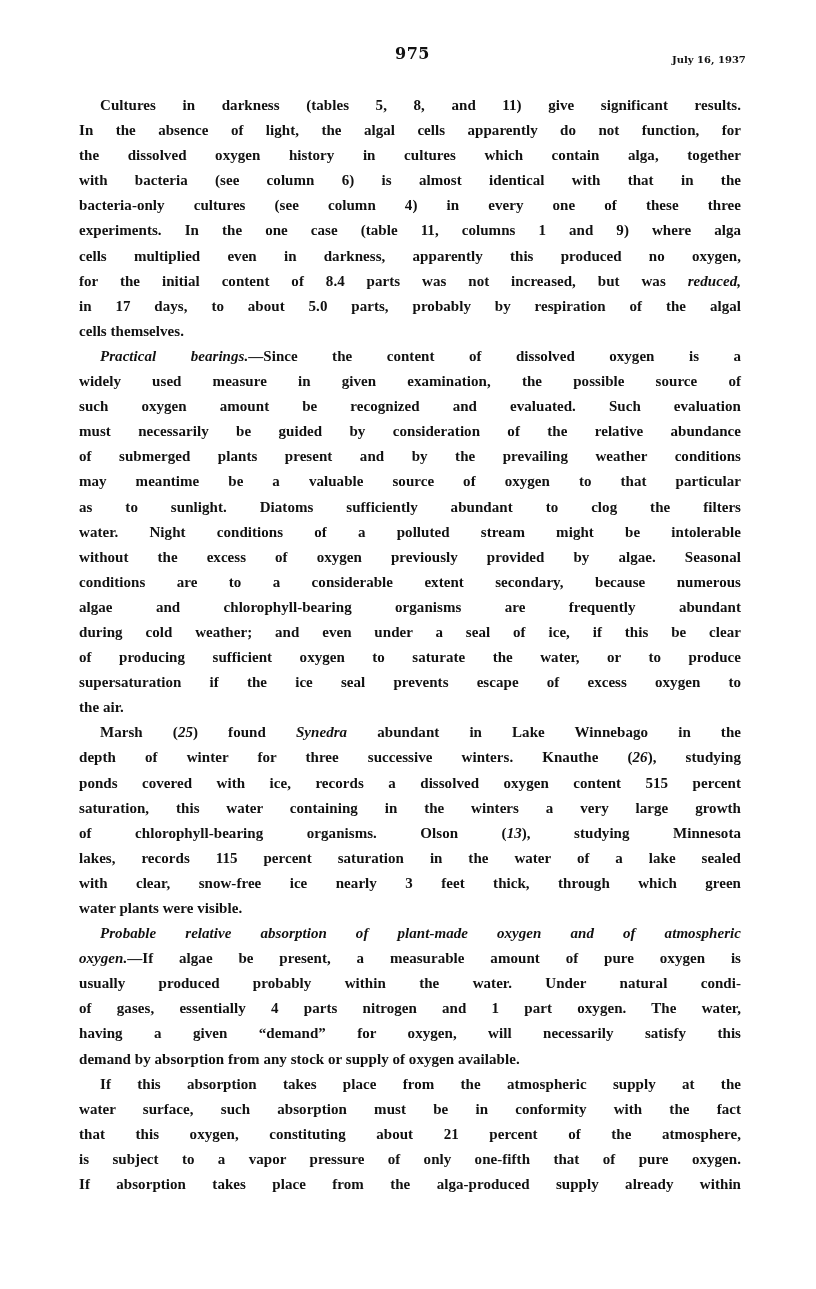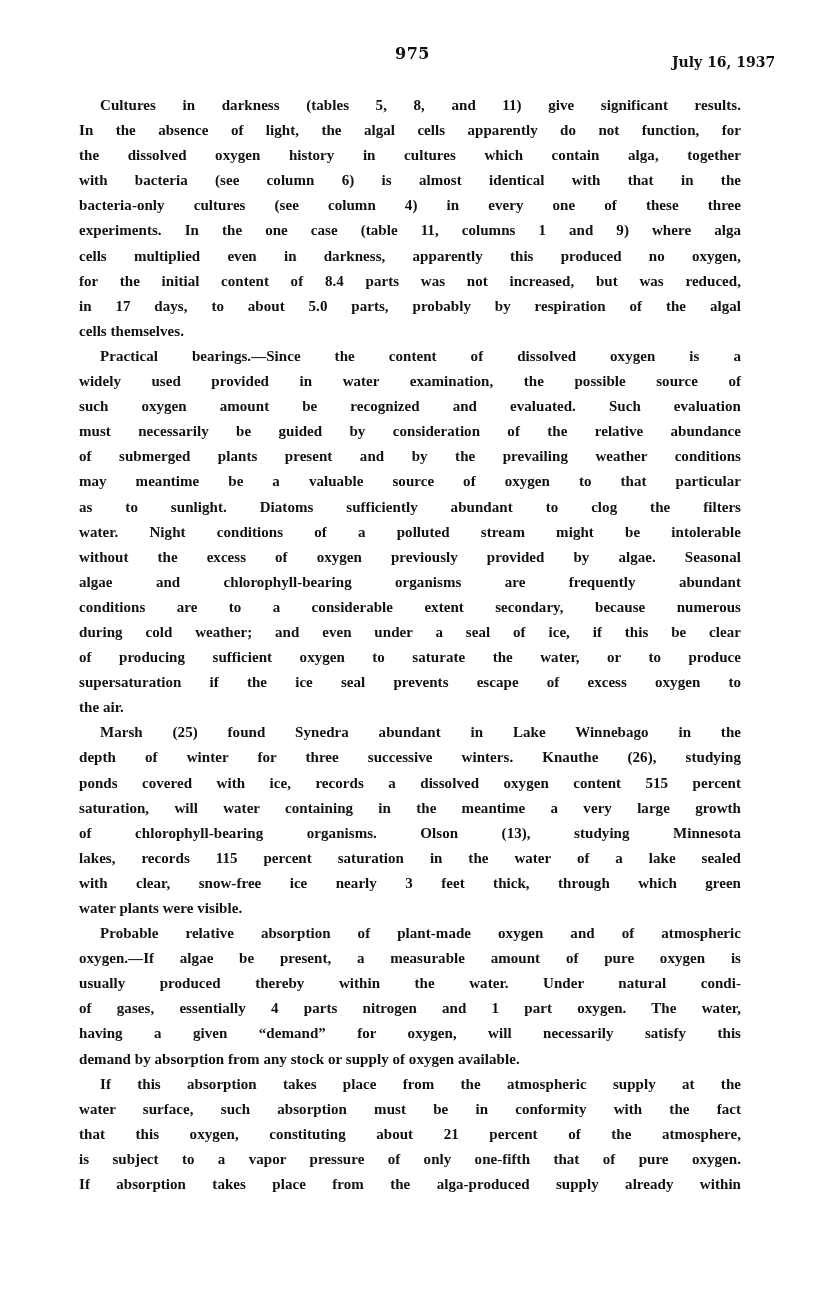--- a/index.html
+++ b/index.html
@@ -27,21 +27,21 @@
       left: 395px;
       top: 44px;
       font-size: 16px;
       font-weight: bold;
       letter-spacing: 0.5px;
     }
     .running-date {
       position: absolute;
       left: 672px;
       top: 54px;
-      font-size: 14px;
+      font-size: 10px;
       font-weight: bold;
     }
     .body-text {
       position: absolute;
       left: 79px;
       top: 93px;
       width: 662px;
     }
     .line {
       height: 25.1px;
@@ -54,20 +54,21 @@
       font-weight: 600;
       letter-spacing: 0.05px;
     }
     .line.indent {
       padding-left: 21px;
     }
     .line.last {
       text-align-last: left;
     }
     .seg-italic {
+      font-style: italic;
     }
   </style>
 </head>
 <body>
 
 <div class="page">
   <div class="page-number">975</div>
   <div class="running-date">July 16, 1937</div>
   <div class="body-text" id="body-text">
       <div>
@@ -77,49 +78,49 @@
         <div class="line"><span>with bacteria (see column 6) is almost identical with that in the</span></div>
         <div class="line"><span>bacteria-only cultures (see column 4) in every one of these three</span></div>
         <div class="line"><span>experiments.  In the one case (table 11, columns 1 and 9) where alga</span></div>
         <div class="line"><span>cells multiplied even in darkness, apparently this produced no oxygen,</span></div>
         <div class="line"><span>for the initial content of 8.4 parts was not increased, but was </span><span class="seg-italic">reduced,</span></div>
         <div class="line"><span>in 17 days, to about 5.0 parts, probably by respiration of the algal</span></div>
         <div class="line last"><span>cells themselves.</span></div>
       </div>
       <div>
         <div class="line indent"><span class="seg-italic">Practical bearings.</span><span>—Since the content of dissolved oxygen is a</span></div>
-        <div class="line"><span>widely used provided in water examination, the possible source of</span></div>
+        <div class="line"><span>widely used measure in given examination, the possible source of</span></div>
         <div class="line"><span>such oxygen amount be recognized and evaluated.  Such evaluation</span></div>
         <div class="line"><span>must necessarily be guided by consideration of the relative abundance</span></div>
         <div class="line"><span>of submerged plants present and by the prevailing weather conditions</span></div>
         <div class="line"><span>may meantime be a valuable source of oxygen to that particular</span></div>
         <div class="line"><span>as to sunlight.  Diatoms sufficiently abundant to clog the filters</span></div>
         <div class="line"><span>water.  Night conditions of a polluted stream might be intolerable</span></div>
         <div class="line"><span>without the excess of oxygen previously provided by algae.  Seasonal</span></div>
+        <div class="line"><span>conditions are to a considerable extent secondary, because numerous</span></div>
         <div class="line"><span>algae and chlorophyll-bearing organisms are frequently abundant</span></div>
-        <div class="line"><span>conditions are to a considerable extent secondary, because numerous</span></div>
         <div class="line"><span>during cold weather; and even under a seal of ice, if this be clear</span></div>
         <div class="line"><span>of producing sufficient oxygen to saturate the water, or to produce</span></div>
         <div class="line"><span>supersaturation if the ice seal prevents escape of excess oxygen to</span></div>
         <div class="line last"><span>the air.</span></div>
       </div>
       <div>
         <div class="line indent"><span>Marsh (</span><span class="seg-italic">25</span><span>) found </span><span class="seg-italic">Synedra</span><span> abundant in Lake Winnebago in the</span></div>
         <div class="line"><span>depth of winter for three successive winters.  Knauthe (</span><span class="seg-italic">26</span><span>), studying</span></div>
         <div class="line"><span>ponds covered with ice, records a dissolved oxygen content 515 percent</span></div>
-        <div class="line"><span>saturation, will water containing in the meantime a very large growth</span></div>
+        <div class="line"><span>saturation, this water containing in the winters a very large growth</span></div>
         <div class="line"><span>of chlorophyll-bearing organisms.  Olson (</span><span class="seg-italic">13</span><span>), studying Minnesota</span></div>
         <div class="line"><span>lakes, records 115 percent saturation in the water of a lake sealed</span></div>
         <div class="line"><span>with clear, snow-free ice nearly 3 feet thick, through which green</span></div>
         <div class="line last"><span>water plants were visible.</span></div>
       </div>
       <div>
         <div class="line indent"><span class="seg-italic">Probable relative absorption of plant-made oxygen and of atmospheric</span></div>
         <div class="line"><span class="seg-italic">oxygen.</span><span>—If algae be present, a measurable amount of pure oxygen is</span></div>
-        <div class="line"><span>usually produced thereby within the water.  Under natural condi-</span></div>
+        <div class="line"><span>usually produced probably within the water.  Under natural condi-</span></div>
         <div class="line"><span>of gases, essentially 4 parts nitrogen and 1 part oxygen.  The water,</span></div>
         <div class="line"><span>having a given “demand” for oxygen, will necessarily satisfy this</span></div>
         <div class="line last"><span>demand by absorption from any stock or supply of oxygen available.</span></div>
       </div>
       <div>
         <div class="line indent"><span>If this absorption takes place from the atmospheric supply at the</span></div>
         <div class="line"><span>water surface, such absorption must be in conformity with the fact</span></div>
         <div class="line"><span>that this oxygen, constituting about 21 percent of the atmosphere,</span></div>
         <div class="line"><span>is subject to a vapor pressure of only one-fifth that of pure oxygen.</span></div>
         <div class="line"><span>If absorption takes place from the alga-produced supply already within</span></div>

